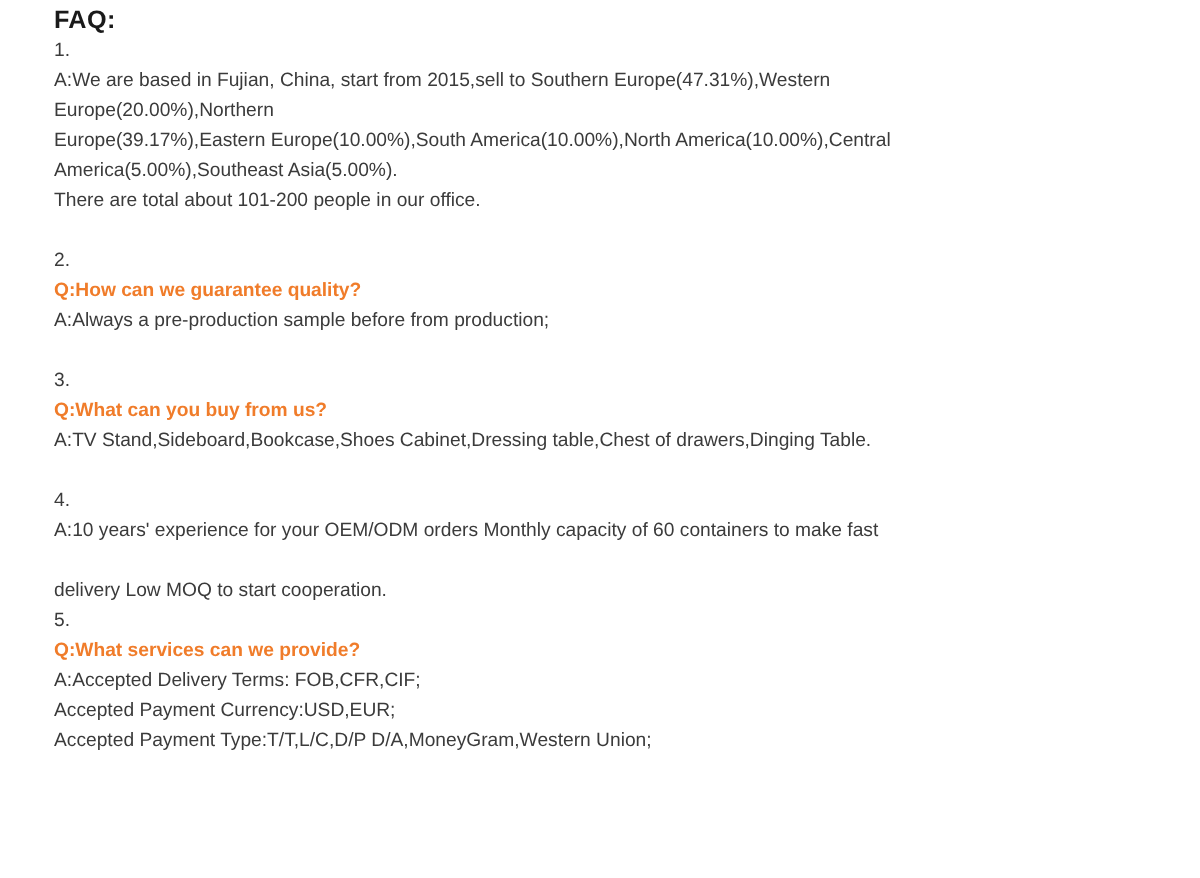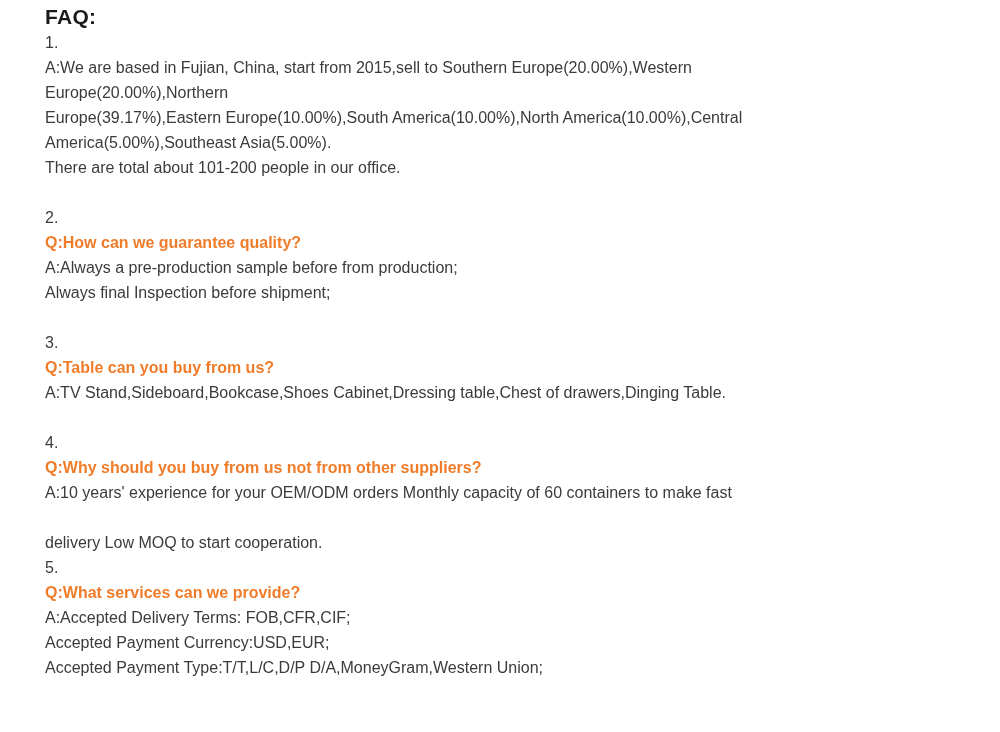--- a/index.html
+++ b/index.html
@@ -42,43 +42,41 @@
   }
 </style>
 </head>
 <body>
 
 <div class="page">
   <h1 class="page-title">FAQ:</h1>
   <div id="sections">
       <section>
         <div class="line">1.</div>
-        <div class="line">A:We are based in Fujian, China, start from 2015,sell to Southern Europe(20.00%),Western</div>
+        <div class="line">A:We are based in Fujian, China, start from 2015,sell to Southern Europe(47.31%),Western</div>
         <div class="line">Europe(20.00%),Northern</div>
         <div class="line">Europe(39.17%),Eastern Europe(10.00%),South America(10.00%),North America(10.00%),Central</div>
         <div class="line">America(5.00%),Southeast Asia(5.00%).</div>
         <div class="line">There are total about 101-200 people in our office.</div>
         <div class="line gap"></div>
       </section>
       <section>
         <div class="line">2.</div>
         <div class="line question">Q:How can we guarantee quality?</div>
         <div class="line">A:Always a pre-production sample before from production;</div>
-        <div class="line">Always final Inspection before shipment;</div>
         <div class="line gap"></div>
       </section>
       <section>
         <div class="line">3.</div>
-        <div class="line question">Q:Table can you buy from us?</div>
+        <div class="line question">Q:What can you buy from us?</div>
         <div class="line">A:TV Stand,Sideboard,Bookcase,Shoes Cabinet,Dressing table,Chest of drawers,Dinging Table.</div>
         <div class="line gap"></div>
       </section>
       <section>
         <div class="line">4.</div>
-        <div class="line question">Q:Why should you buy from us not from other suppliers?</div>
         <div class="line">A:10 years' experience for your OEM/ODM orders Monthly capacity of 60 containers to make fast</div>
         <div class="line blank"></div>
         <div class="line">delivery Low MOQ to start cooperation.</div>
       </section>
       <section>
         <div class="line">5.</div>
         <div class="line question">Q:What services can we provide?</div>
         <div class="line">A:Accepted Delivery Terms: FOB,CFR,CIF;</div>
         <div class="line">Accepted Payment Currency:USD,EUR;</div>
         <div class="line">Accepted Payment Type:T/T,L/C,D/P D/A,MoneyGram,Western Union;</div>

